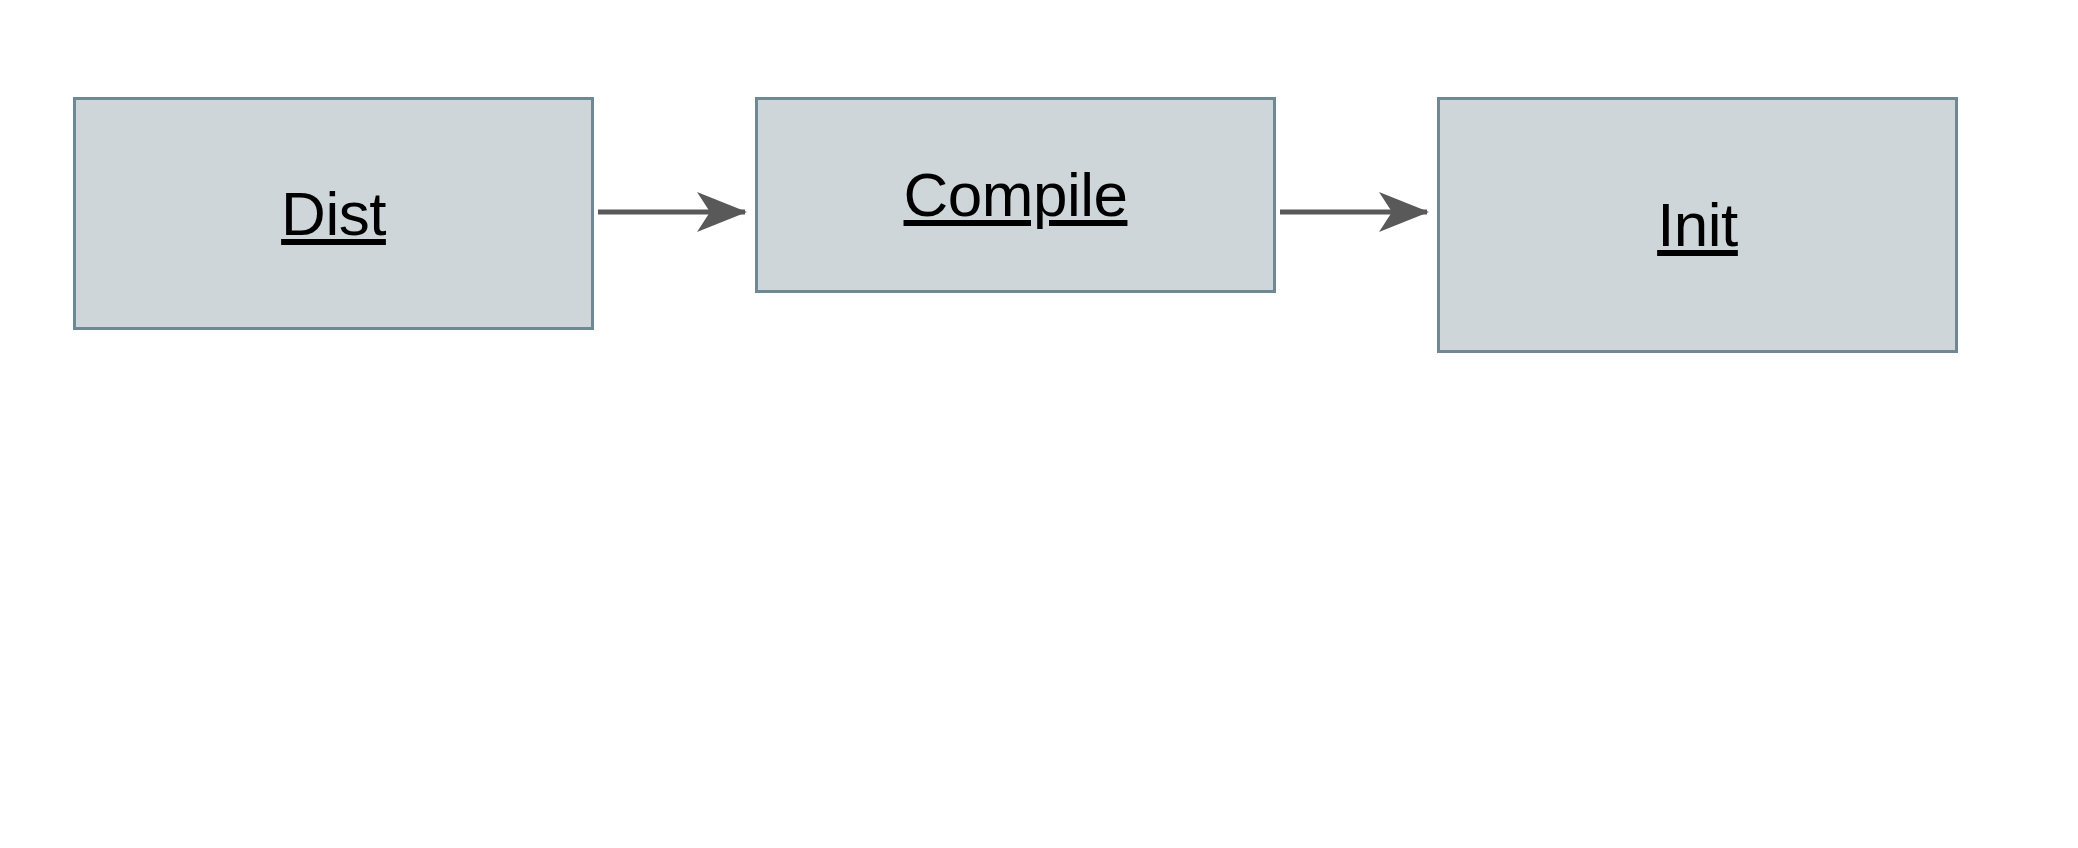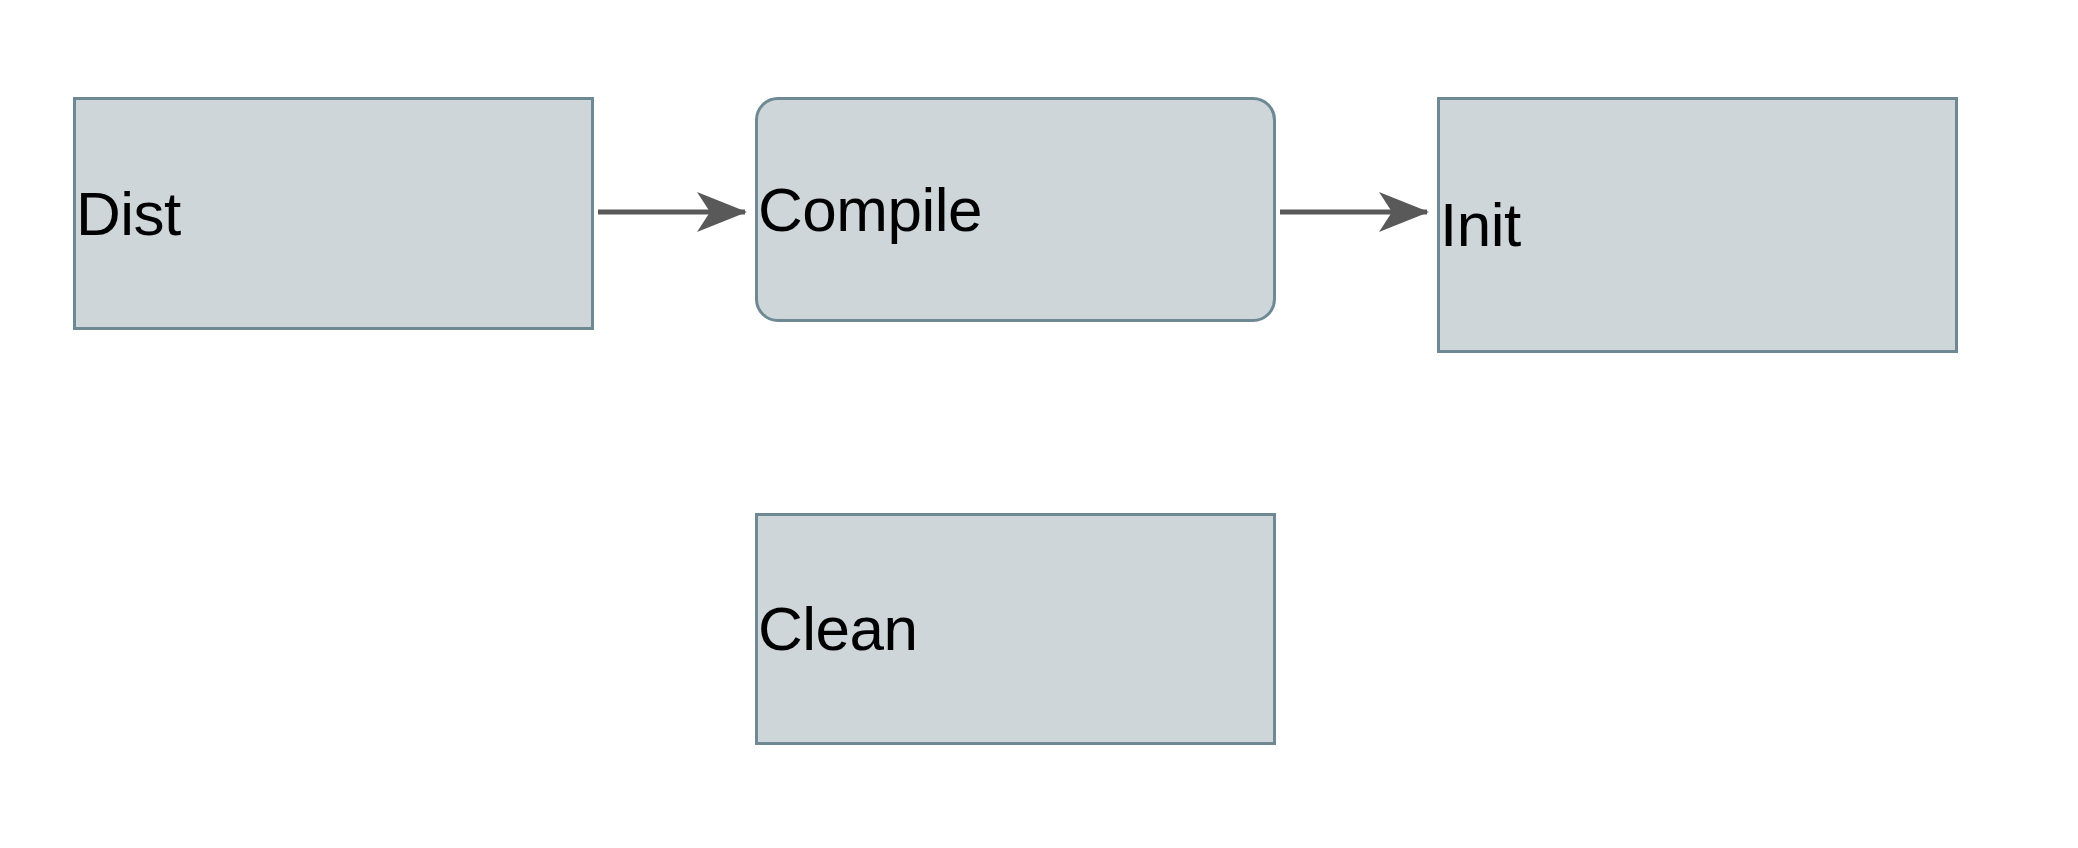--- a/index.html
+++ b/index.html
@@ -18,20 +18,22 @@
     background: #ffffff;
     overflow: hidden;
   }
   .node {
     position: absolute;
     box-sizing: border-box;
     background: #ced6d9;
     border: 3px solid #6e8894;
     display: flex;
     align-items: center;
+    justify-content: center;
+    text-decoration: underline;
   }
   .node-label {
     font-family: "Liberation Sans", sans-serif;
     font-size: 62px;
     line-height: 1;
     font-weight: 400;
     color: #000000;
     letter-spacing: -0.5px;
     white-space: nowrap;
     -webkit-font-smoothing: antialiased;
@@ -40,21 +42,21 @@
     position: absolute;
     left: 0;
     top: 0;
     width: 2078px;
     height: 848px;
     overflow: visible;
     pointer-events: none;
   }
   
   #node-dist    { left: 73px;   top: 97px;  width: 521px; height: 233px; }
-  #node-compile { left: 755px;  top: 97px;  width: 521px; height: 225px; border-radius: 23px; }
+  #node-compile { left: 755px;  top: 97px;  width: 521px; height: 196px; }
   #node-init    { left: 1437px; top: 97px;  width: 521px; height: 256px; }
   #node-clean   { left: 755px;  top: 513px; width: 521px; height: 232px; }
 </style>
 </head>
 <body>
 
 <div id="canvas">
 
   <svg class="edge" viewBox="0 0 2078 848" xmlns="http://www.w3.org/2000/svg">
     <defs>
@@ -73,17 +75,14 @@
   </div>
 
   <div class="node" id="node-compile">
     <span class="node-label">Compile</span>
   </div>
 
   <div class="node" id="node-init">
     <span class="node-label">Init</span>
   </div>
 
-  <div class="node" id="node-clean">
-    <span class="node-label">Clean</span>
-  </div>
 
 </div>
 
 </body></html>

